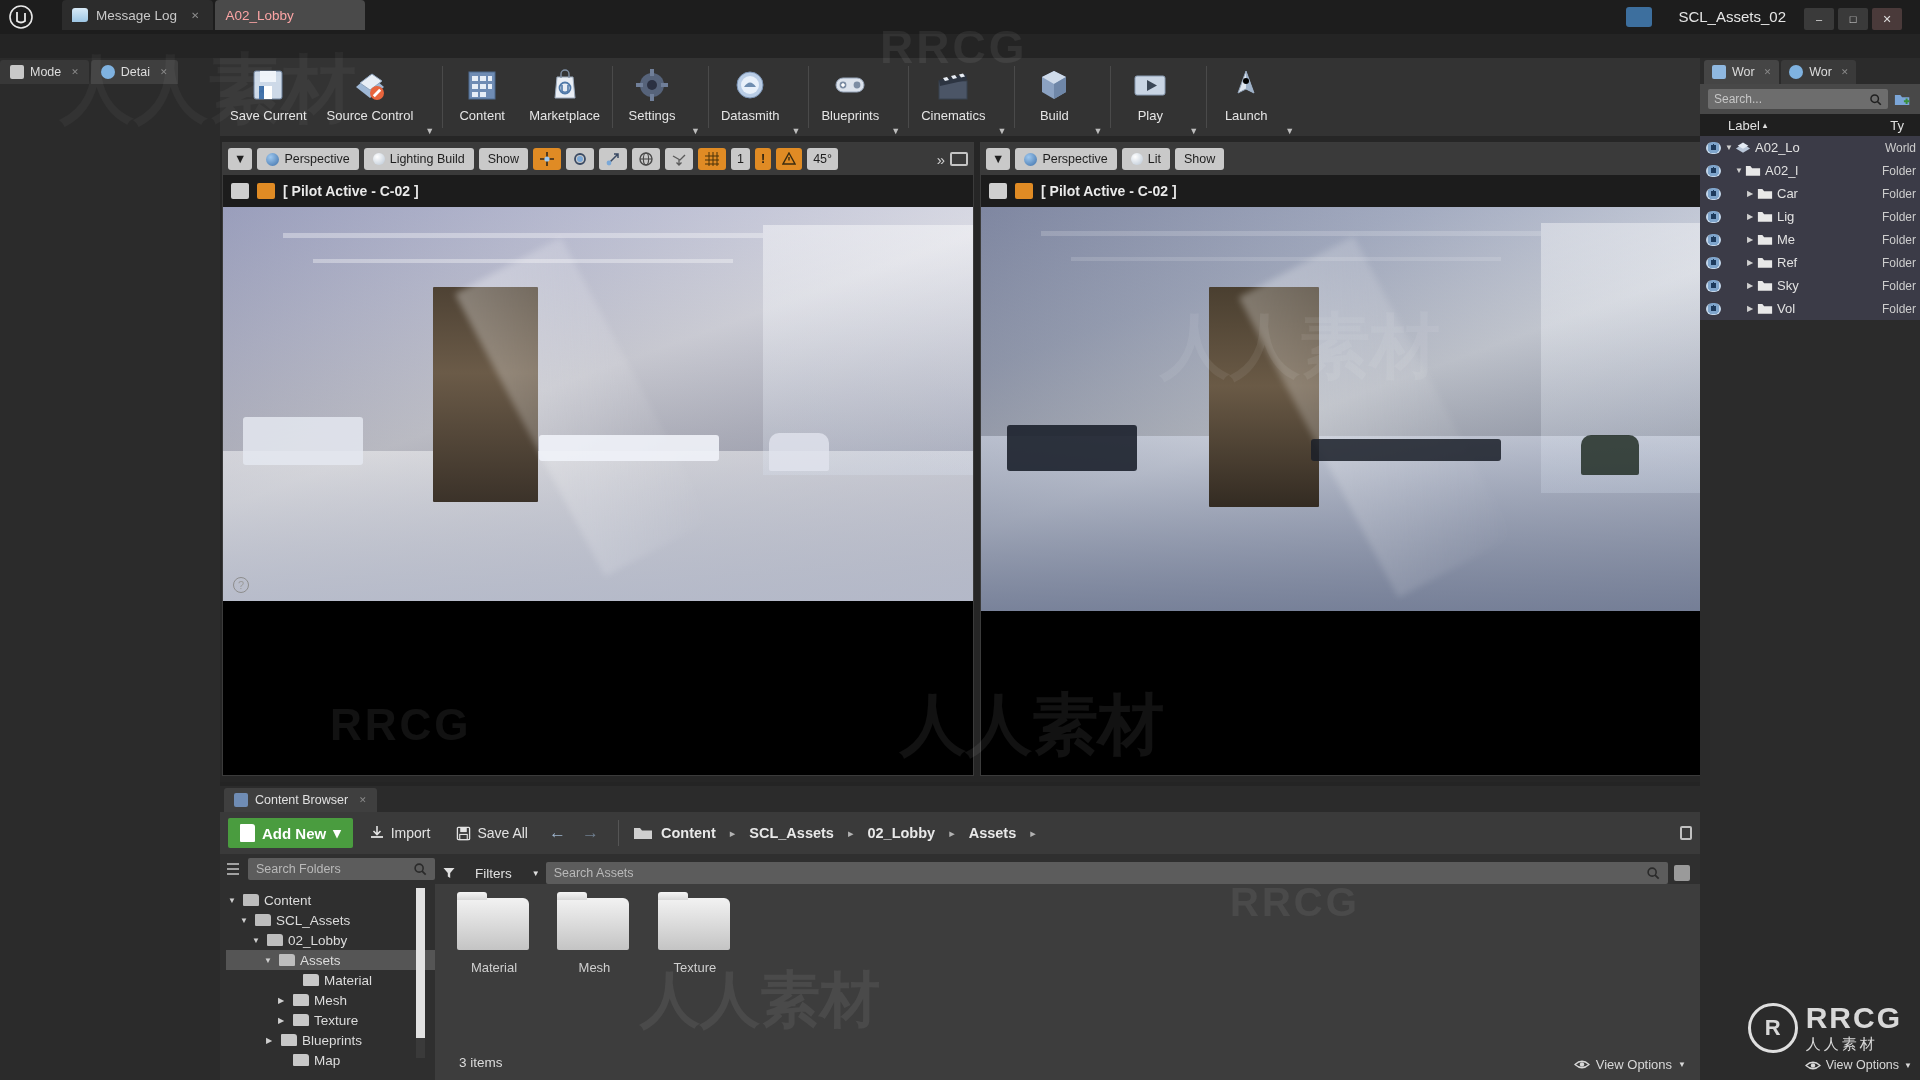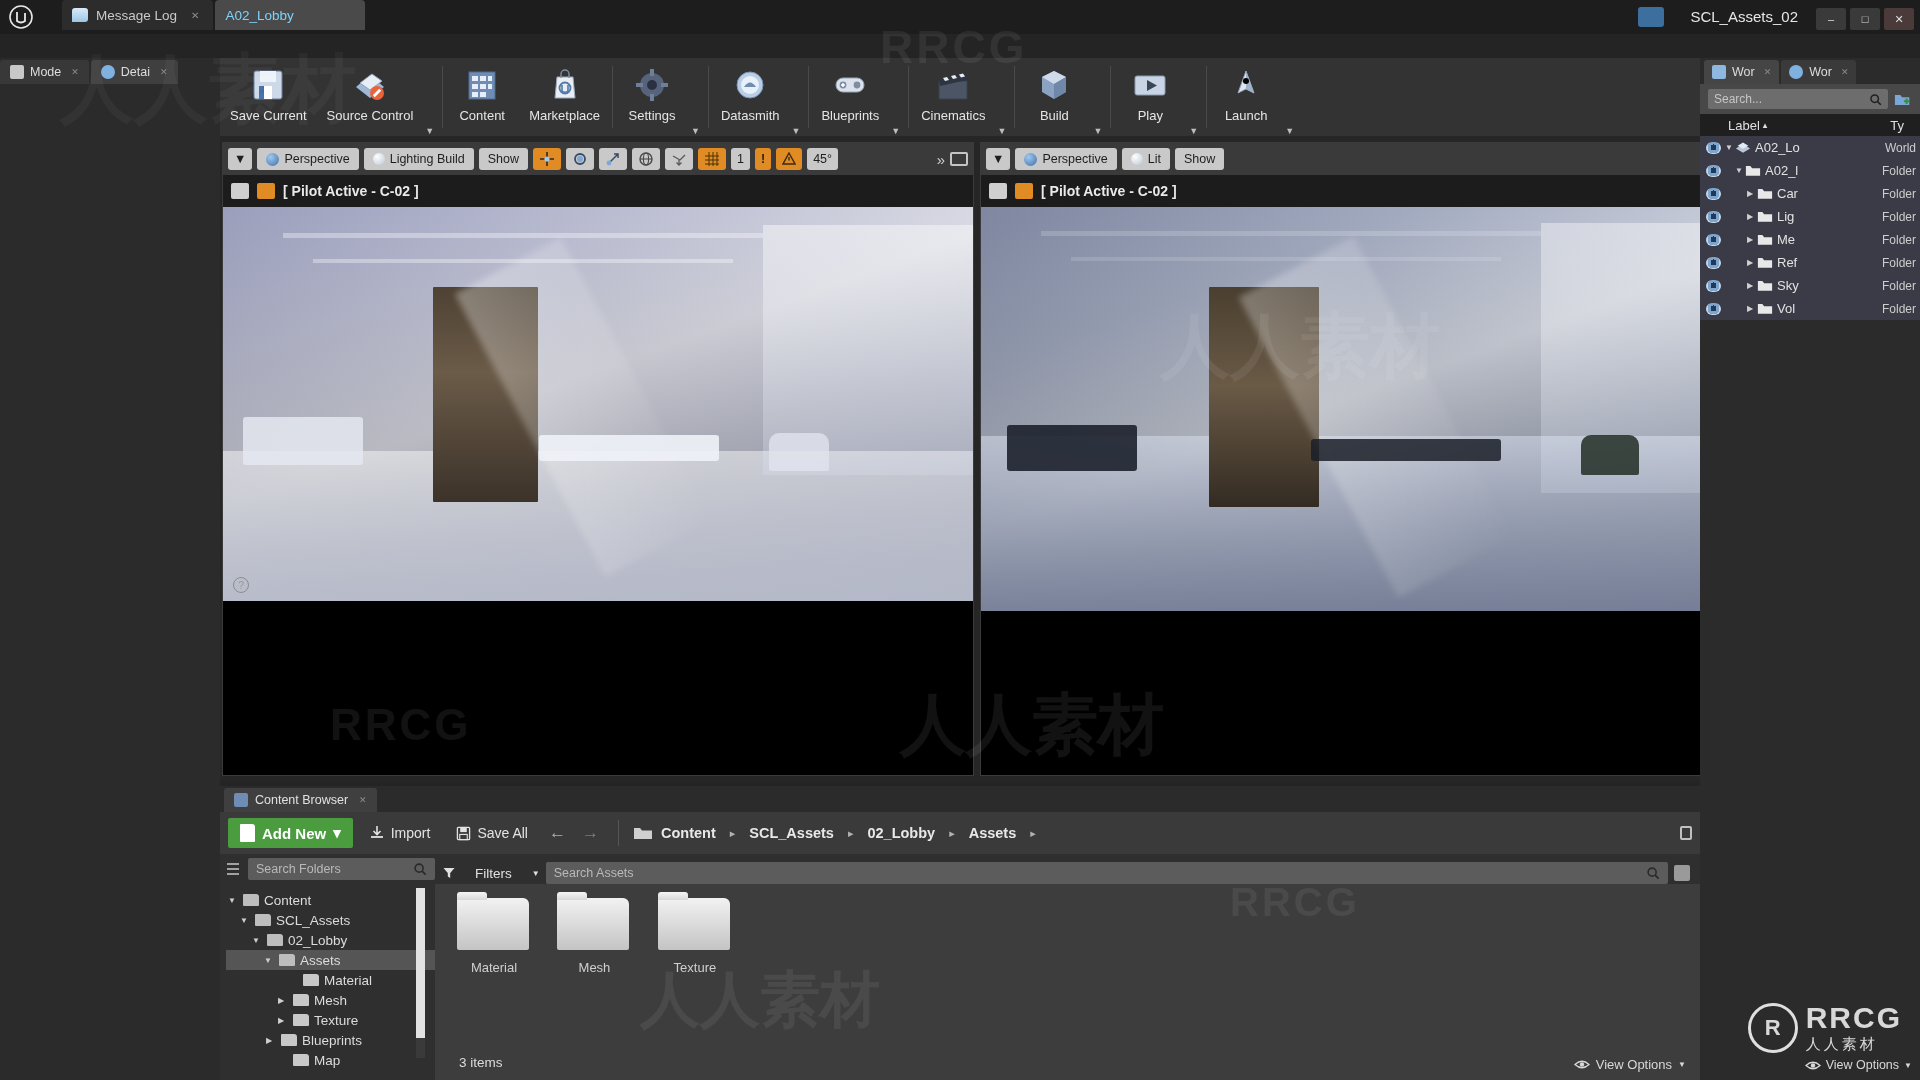--- a/index.html
+++ b/index.html
@@ -22,28 +22,28 @@
     color: #e8e8e8; font-size: 22px; font-weight: bold;
   }
   .tab-strip { display: flex; align-items: flex-start; height: 34px; margin-left: 20px; }
   .win-tab {
     height: 30px; min-width: 150px; padding: 0 14px 0 10px;
     display: flex; align-items: center; gap: 8px;
     background: #2c2c2c; color: #c9c9c9; font-size: 13.5px;
     border-top-left-radius: 4px; border-top-right-radius: 4px;
     margin-right: 2px; position: relative;
   }
-  .win-tab.active { background: #4a4a4a; color: #7dd3fc; }
+  .win-tab.active { background: #4a4a4a; color: #fca5a5; }
   .win-tab .tabclose { font-size: 10px; color: #8d8d8d; margin-left: 6px; }
   .tabicon {
     width: 16px; height: 14px; border-radius: 3px 3px 3px 0;
     background: linear-gradient(#d8eaf7,#9dc6e4); display:inline-block;
   }
   .title-right {
-    position: absolute; right: 4px; top: 0; height: 34px;
+    position: absolute; right: 16px; top: 0; height: 34px;
     display: flex; align-items: center; gap: 0;
   }
   .proj-name {
     color: #e6e6e6; font-size: 15px; padding: 0 16px; line-height: 34px;
   }
   .win-btn {
     width: 30px; height: 22px; margin: 4px 2px 0 2px; background: #3a3a3a;
     color: #ddd; font-size: 11px; display: flex; align-items: center; justify-content: center;
     border-radius: 2px;
   }

